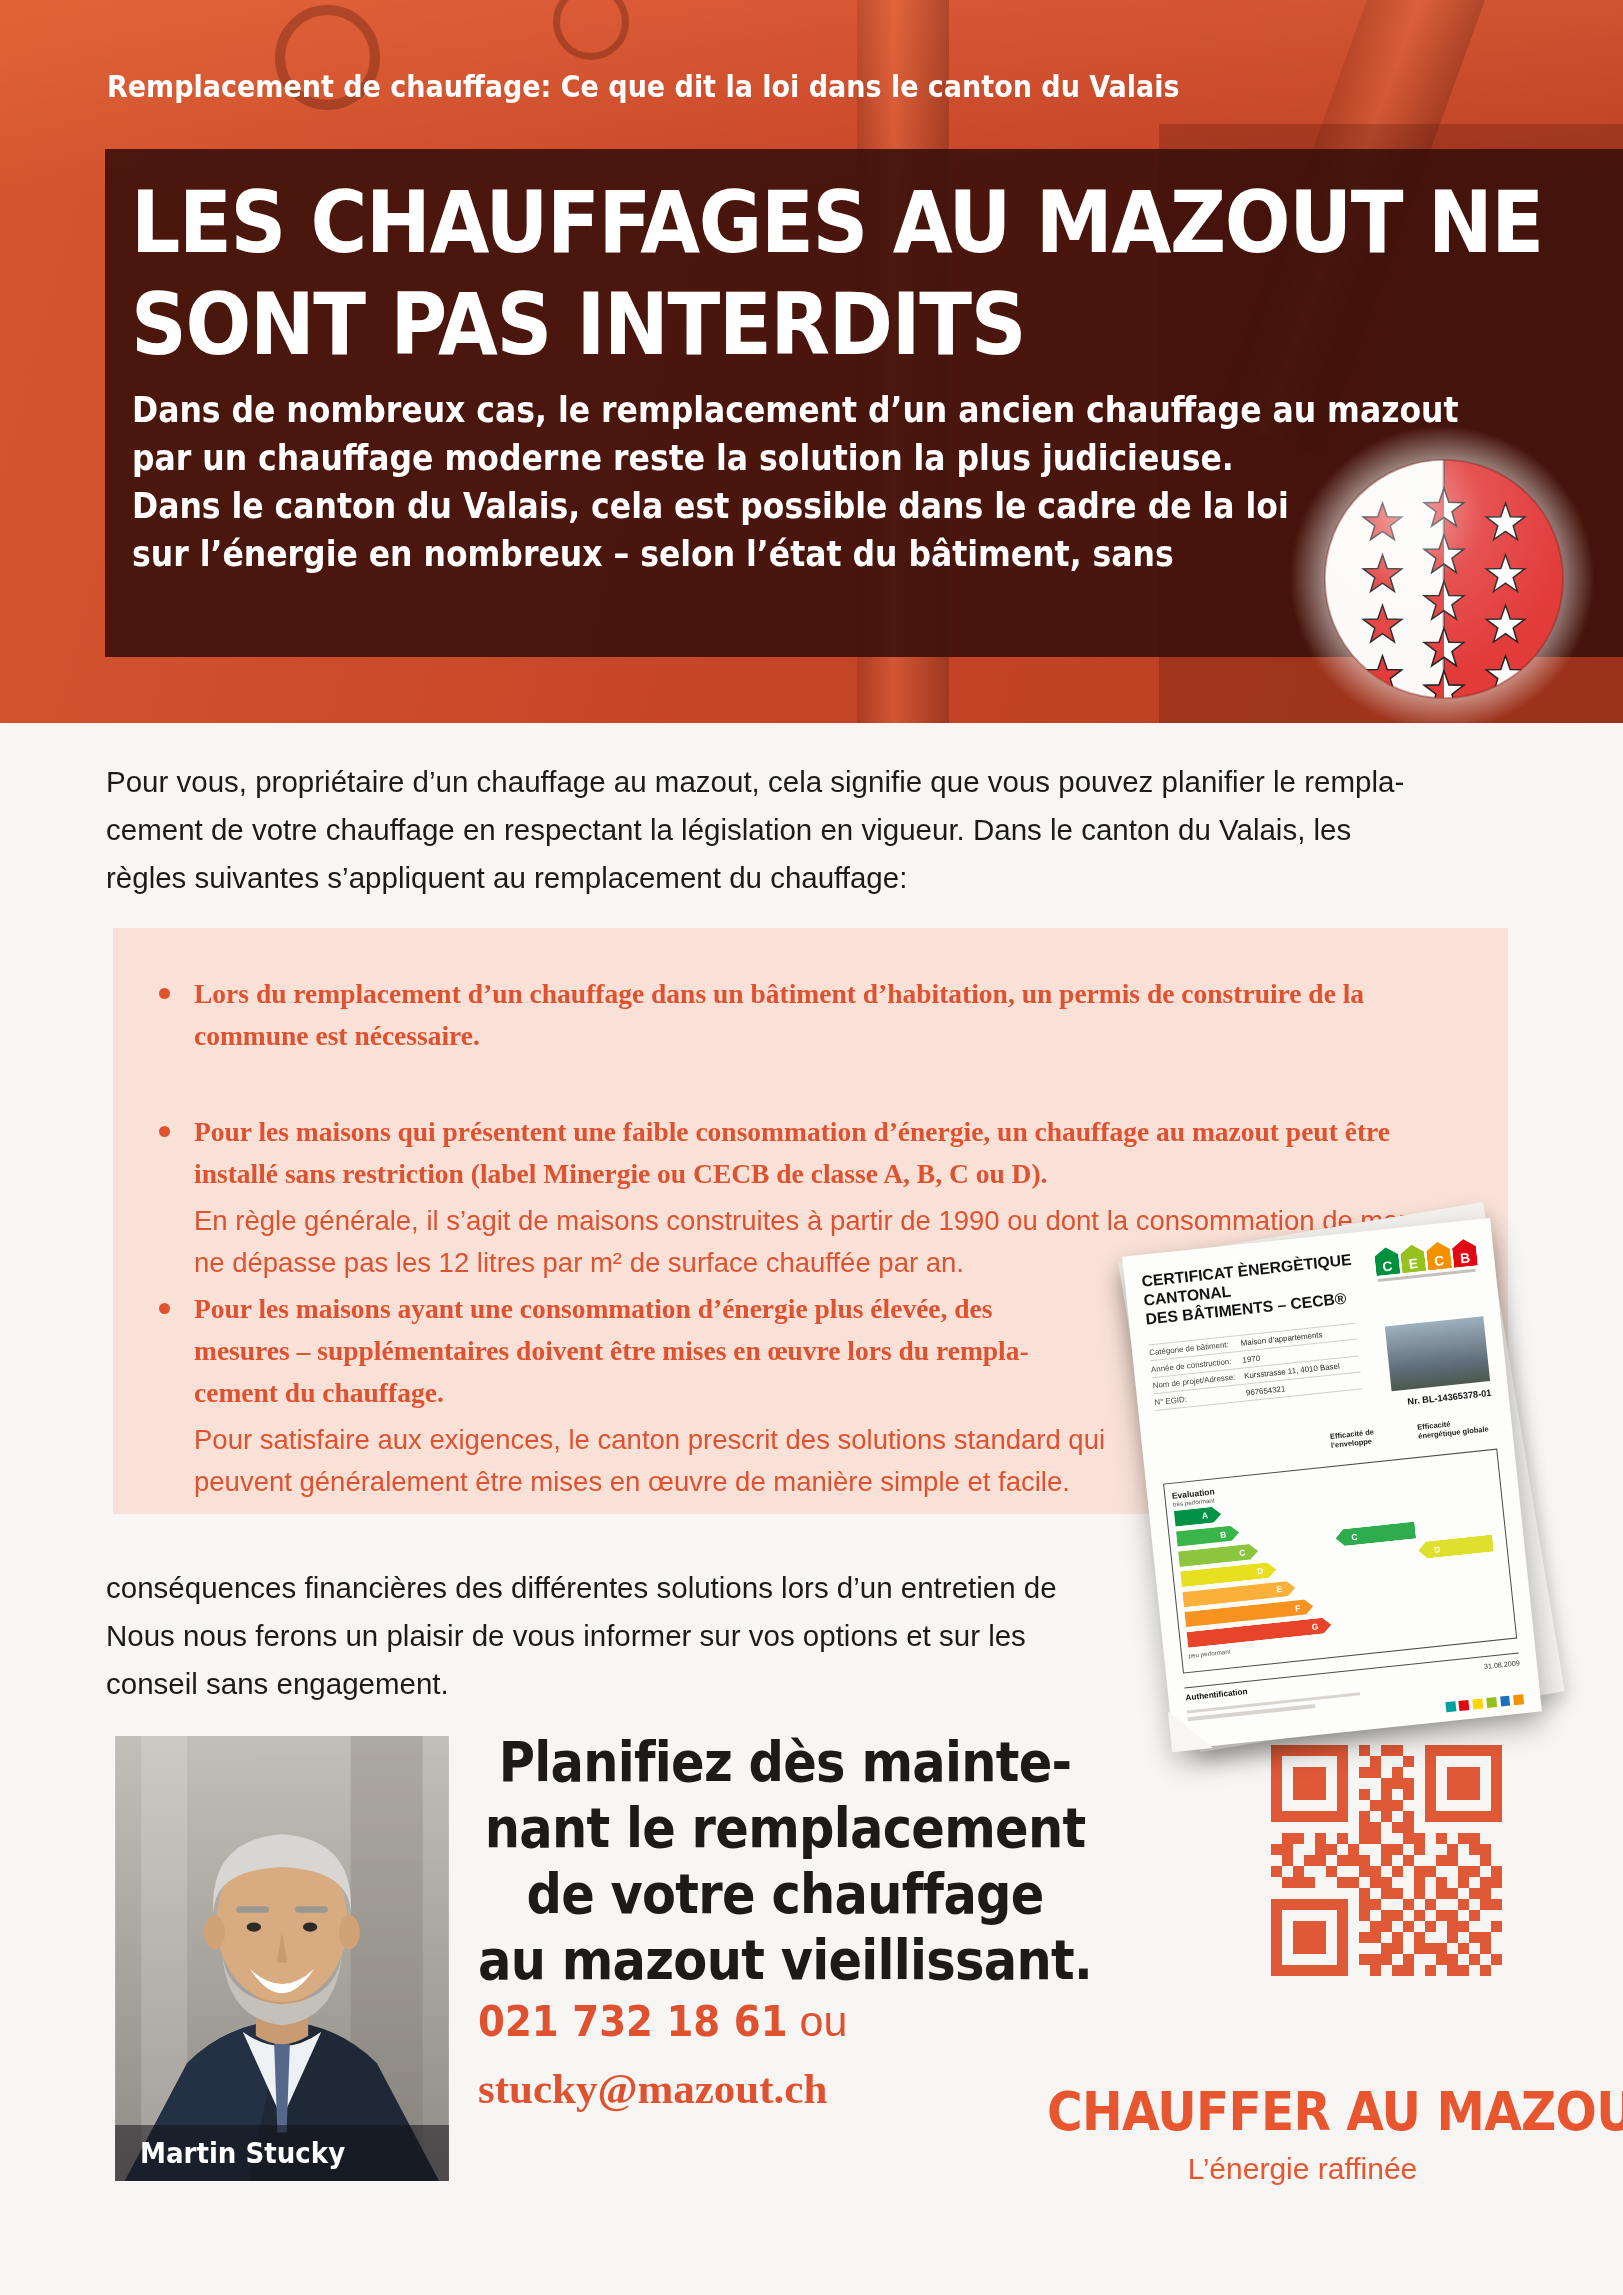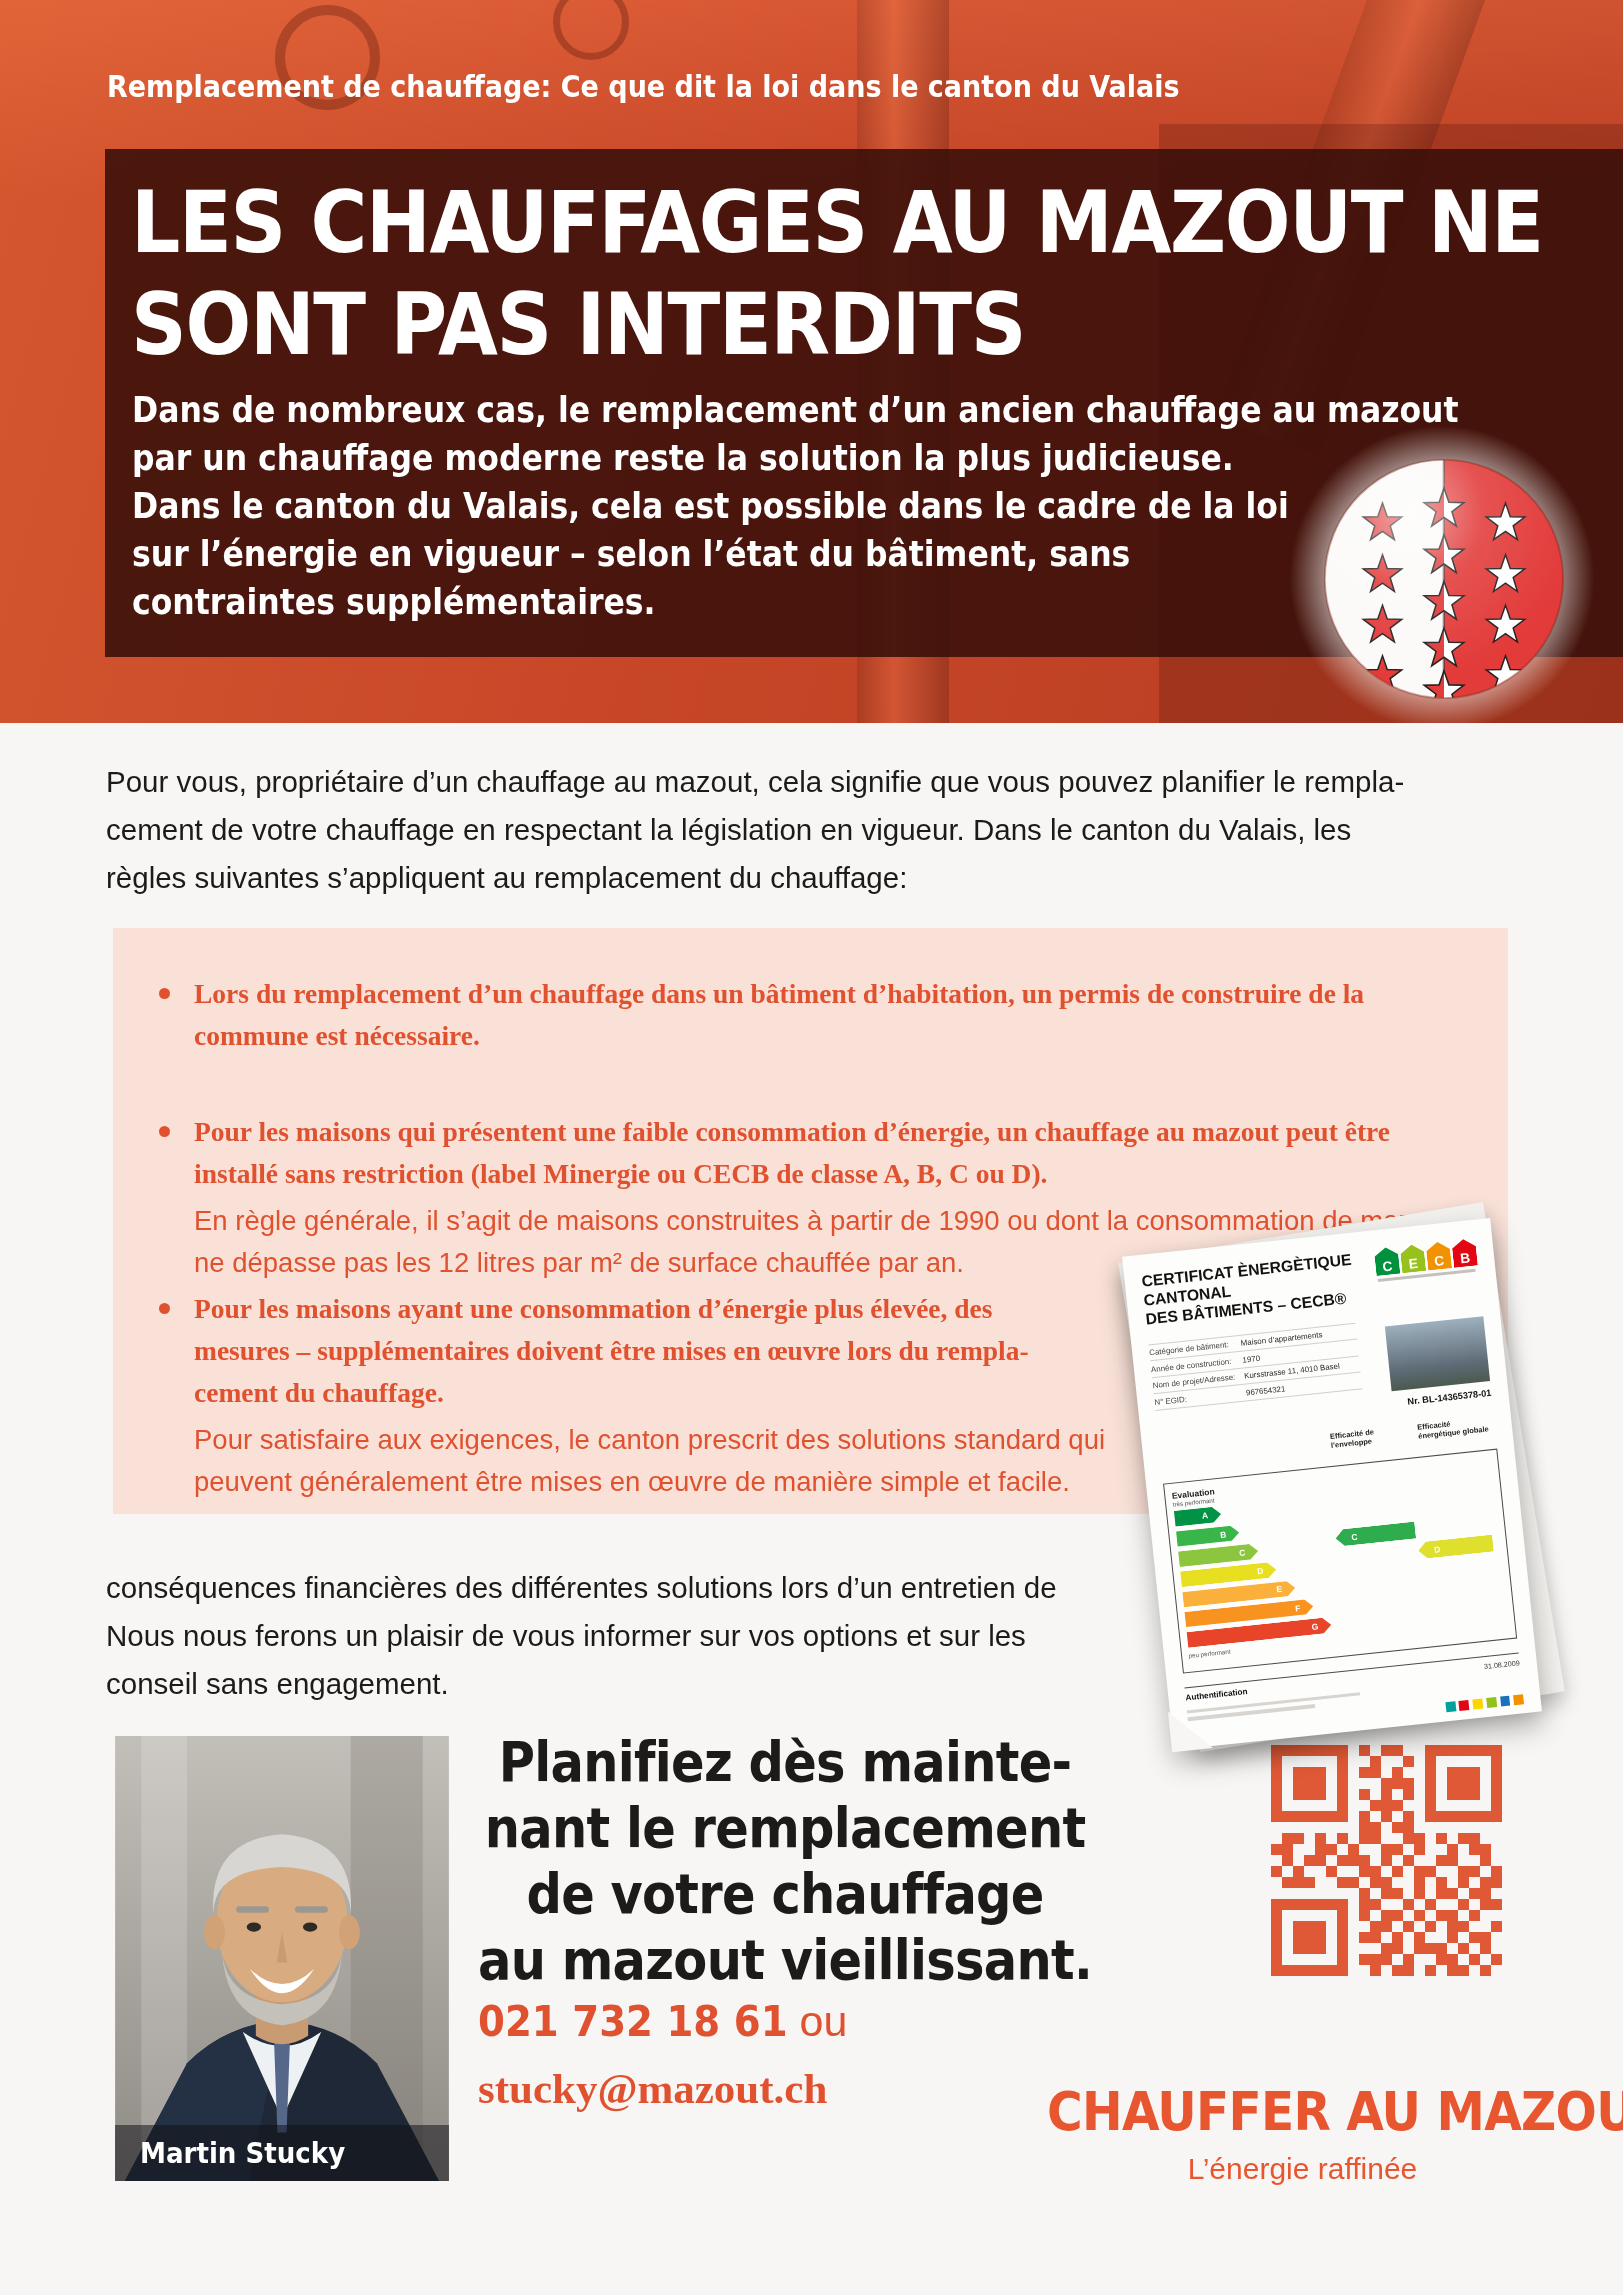--- a/index.html
+++ b/index.html
@@ -111,22 +111,21 @@
     <div class="hero-kicker cd">Remplacement de chauffage: Ce que dit la loi dans le canton du Valais</div>
     <div class="hero-panel"></div>
     <div class="hero-title cd">
         <div>LES CHAUFFAGES AU MAZOUT NE</div>
         <div>SONT PAS INTERDITS</div>
       </div>
     <div class="hero-sub cd">
         <div>Dans de nombreux cas, le remplacement d’un ancien chauffage au mazout</div>
         <div>par un chauffage moderne reste la solution la plus judicieuse.</div>
         <div>Dans le canton du Valais, cela est possible dans le cadre de la loi</div>
-        <div>sur l’énergie en vigueur – selon l’état du bâtiment, sans</div>
-        <div>contraintes supplémentaires.</div>
+        <div>sur l’énergie en nombreux – selon l’état du bâtiment, sans</div>
       </div>
 
     <div class="badge-glow"></div>
     <svg class="badge" viewBox="0 0 380 380">
       <defs>
         <clipPath id="bc">
             <circle cx="190" cy="190" r="184"></circle>
           </clipPath>
         <linearGradient id="half" x1="0" y1="0" x2="1" y2="0">
           <stop offset="0.5" stop-color="#e23b3a"></stop>

